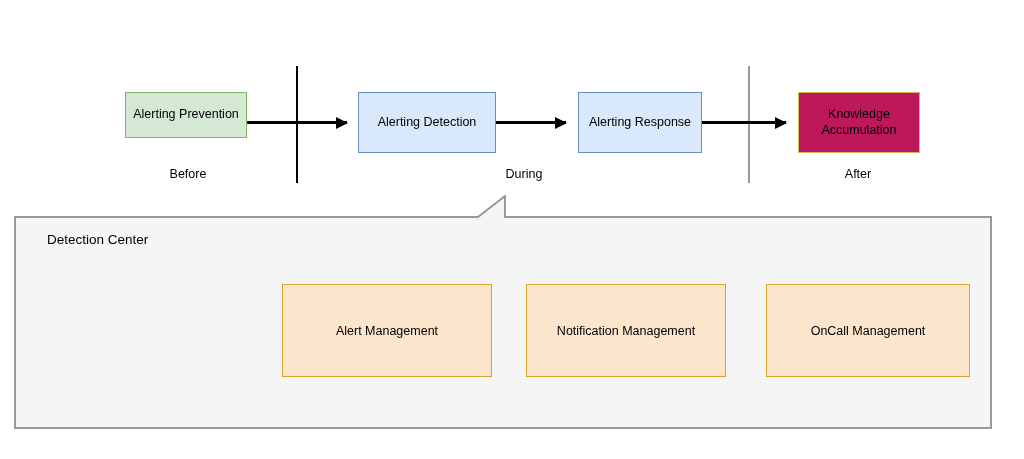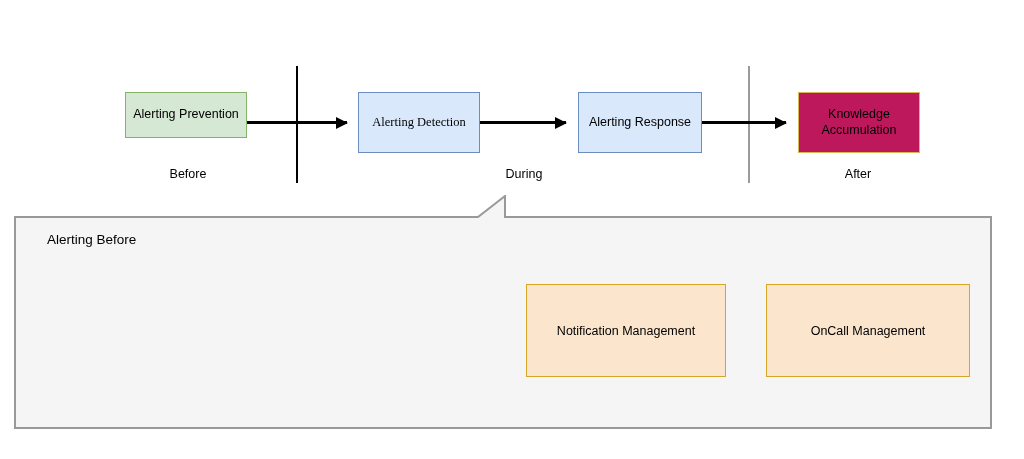--- a/index.html
+++ b/index.html
@@ -35,24 +35,23 @@
     border-style: solid;
     z-index: 4;
     padding: 2px 4px;
   }
   .stage-prevention {
     left: 125px; top: 92px; width: 122px; height: 46px;
     background: #d5e8d4;
     border-color: #82b366;
   }
   .stage-detection {
-    left: 358px; top: 92px; width: 122px; height: 61px;
+    left: 358px; top: 92px; width: 138px; height: 61px;
     background: #dae8fc;
     border-color: #6c8ebf;
-    font-family: Liberation Serif, serif;
   }
   .stage-response {
     left: 578px; top: 92px; width: 124px; height: 61px;
     background: #dae8fc;
     border-color: #6c8ebf;
   }
   .stage-knowledge {
     left: 798px; top: 92px; width: 122px; height: 61px;
     background: #be185d;
     border-color: #d6b656;
@@ -196,23 +195,26 @@
       <path d="M 1 233
                L 1 22
                L 464 22
                L 491 1
                L 491 22
                L 977 22
                L 977 233
                Z" fill="#f5f5f5" stroke="#999999" stroke-width="2" stroke-linejoin="miter" vector-effect="non-scaling-stroke"></path>
     </svg>
 
-    <div class="panel-title">Alerting Before</div>
-
-
+    <div class="panel-title">Detection Center</div>
+
+
+    <div class="cap-box cap-1">
+      <span>Alert Management</span>
+    </div>
 
     <div class="cap-box cap-2">
       <span>Notification Management</span>
     </div>
 
     <div class="cap-box cap-3">
       <span>OnCall Management</span>
     </div>
 
   </div>

